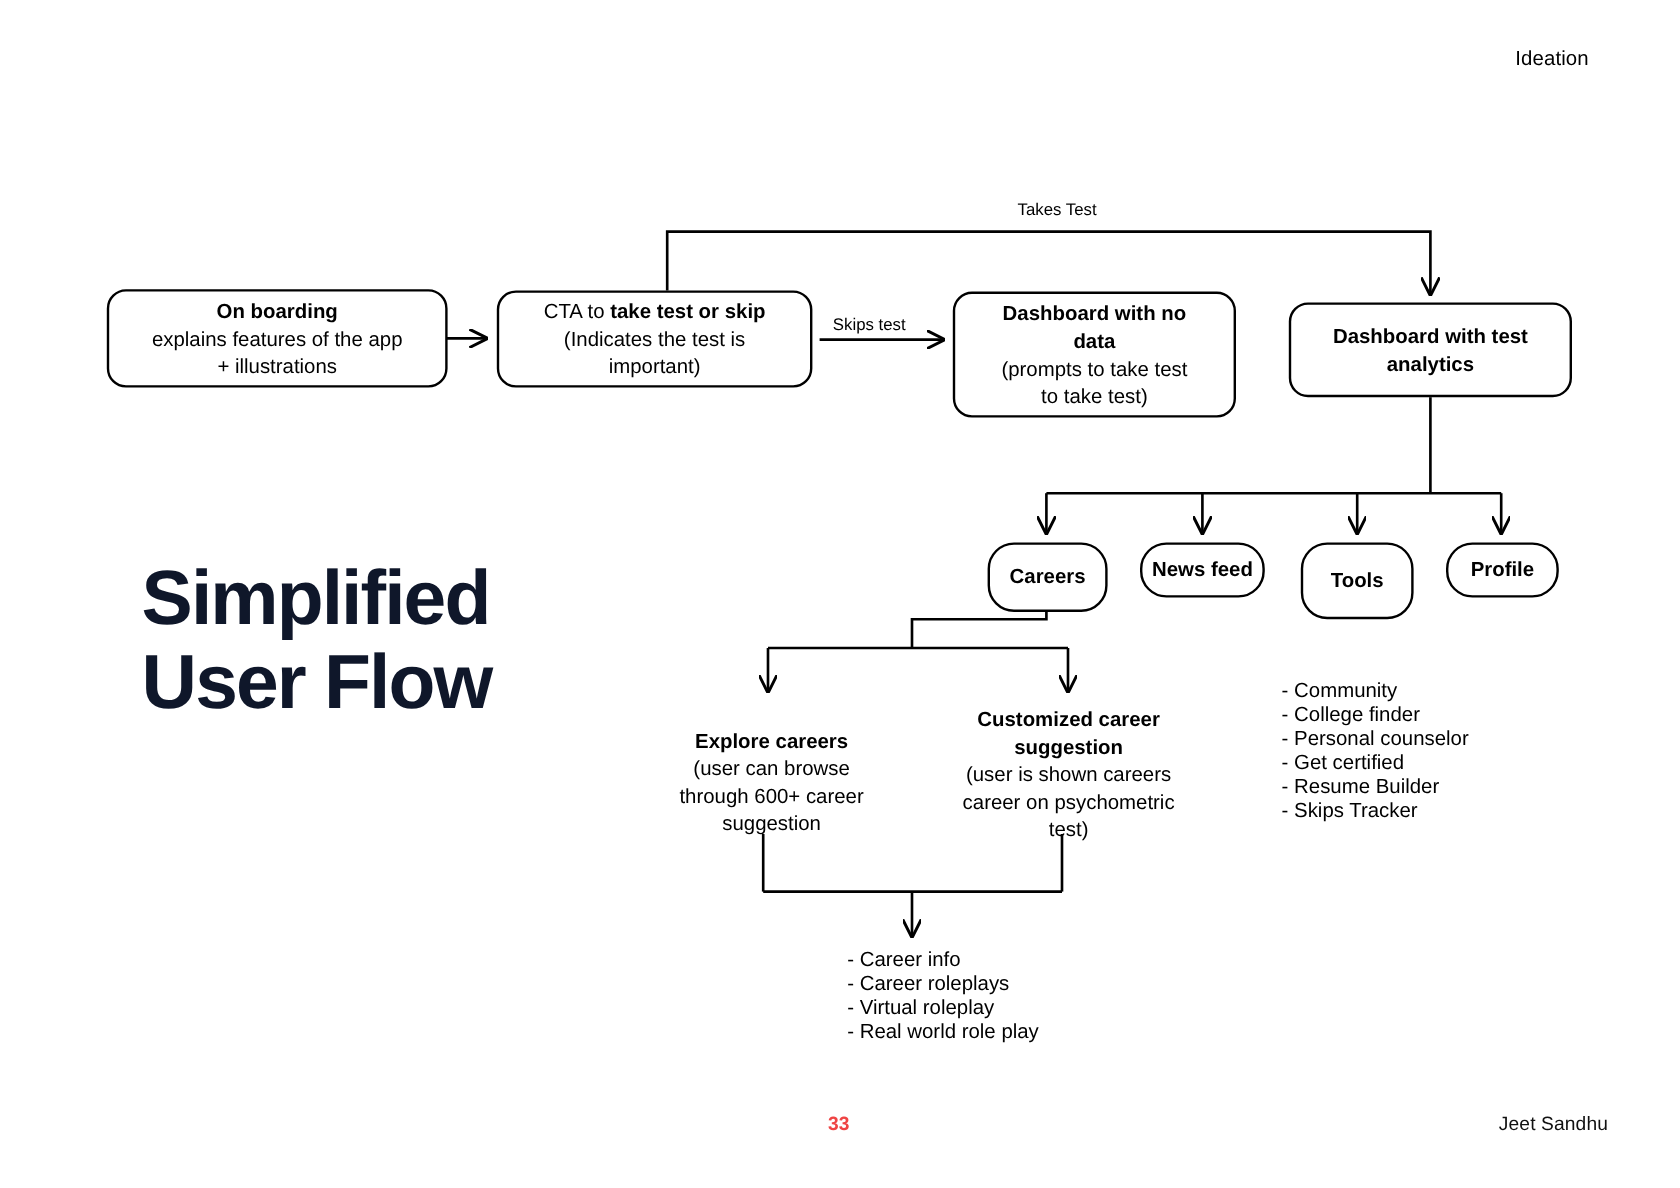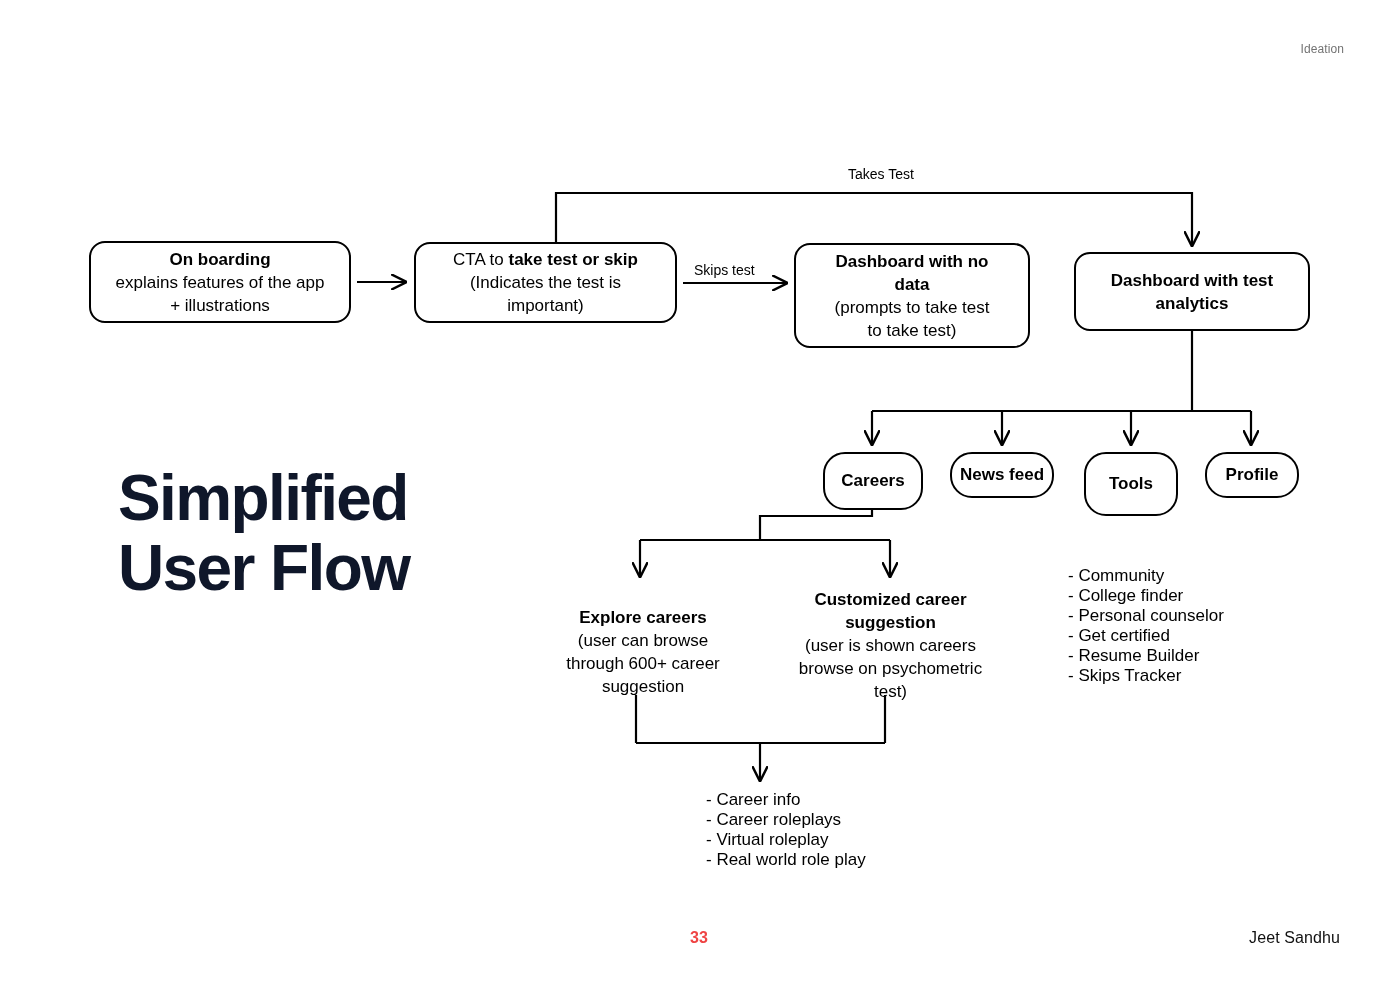--- a/index.html
+++ b/index.html
@@ -17,24 +17,24 @@
     position: relative;
     width: 1400px;
     height: 990px;
     background: #ffffff;
     overflow: hidden;
   }
   
   .hdr-right {
     position: absolute;
     top: 39px;
-    right: 56px;
-    font-size: 12px;
+    right: 76px;
+    font-size: 17px;
     line-height: 20px;
-    color: #737373;
+    color: #000000;
     letter-spacing: .1px;
   }
   .ftr-page {
     position: absolute;
     top: 929px;
     left: 690px;
     font-size: 16px;
     font-weight: bold;
     color: #ef4444;
   }
@@ -166,21 +166,21 @@
       <path d="M 636 695 L 636 743"></path>
       <path d="M 885 695 L 885 743"></path>
       <path d="M 636 743 L 885 743"></path>
       <path d="M 760 743 L 760 780" marker-end="url(#ah)"></path>
     </g>
   </svg>
 
   <div class="edge-label" style="left:848px; top:165px;">Takes Test</div>
   <div class="edge-label" style="left:694px; top:261px;">Skips test</div>
 
-  <div class="node" style="left:89px; top:241px; width:262px; height:82px;">
+  <div class="node" style="left:89px; top:241px; width:284px; height:82px;">
     <div>
       <span class="t">
         <b>On boarding</b>
       </span>
       <span class="t">explains features of the app</span>
       <span class="t">+ illustrations</span>
     </div>
   </div>
 
   <div class="node" style="left:414px; top:242px; width:263px; height:81px;">
@@ -232,21 +232,21 @@
     <span class="hd">Explore careers</span>
     <span class="ln">(user can browse</span>
     <span class="ln">through 600+ career</span>
     <span class="ln">suggestion</span>
   </div>
 
   <div class="txtblk" style="left:783px; top:588px; width:215px;">
     <span class="hd">Customized career</span>
     <span class="hd">suggestion</span>
     <span class="ln">(user is shown careers</span>
-    <span class="ln">browse on psychometric</span>
+    <span class="ln">career on psychometric</span>
     <span class="ln">test)</span>
   </div>
 
   <div class="listblk" style="left:1068px; top:566px;">
     <span class="ln">- Community</span>
     <span class="ln">- College finder</span>
     <span class="ln">- Personal counselor</span>
     <span class="ln">- Get certified</span>
     <span class="ln">- Resume Builder</span>
     <span class="ln">- Skips Tracker</span>

